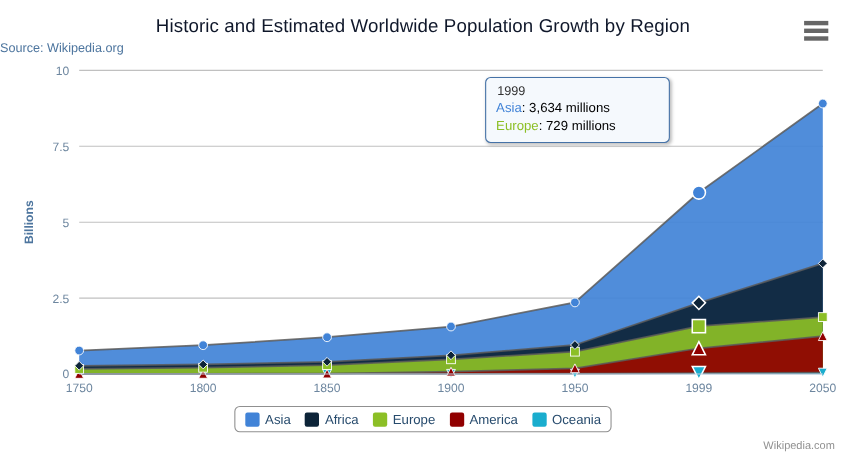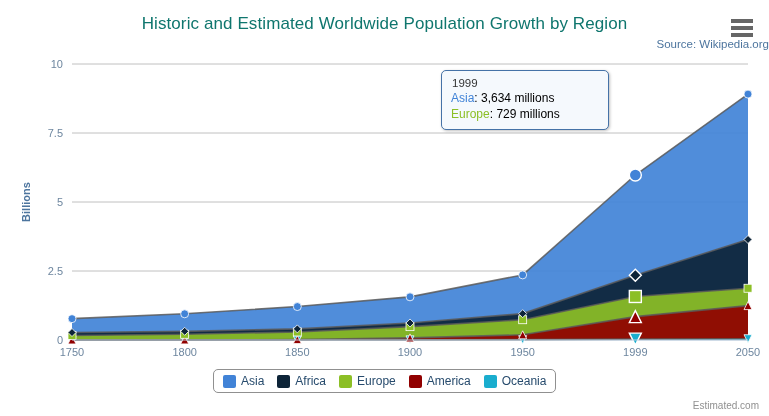--- a/index.html
+++ b/index.html
@@ -15,30 +15,30 @@
     font-family: "Liberation Sans", sans-serif;
     overflow: hidden;
   }
   .chart-title {
     position: absolute;
     left: 0;
     top: 14px;
     width: 769px;
     text-align: center;
     font-size: 17px;
-    color: #0f766e;
+    color: #0f172a;
     font-family: "Liberation Sans", sans-serif;
     letter-spacing: 0.1px;
   }
   .chart-subtitle {
     position: absolute;
     left: 0;
     top: 38px;
-    width: 769px;
-    text-align: right;
+    width: 687px;
+    text-align: left;
     font-size: 11.5px;
     color: #4d759e;
     font-family: "Liberation Sans", sans-serif;
   }
   .menu-button {
     position: absolute;
     right: 14px;
     top: 17px;
     width: 26px;
     height: 22px;
@@ -248,15 +248,15 @@
       <div class="legend-item">
         <span class="legend-swatch" style="background: rgb(145, 0, 0);"></span>
         <span class="legend-label">America</span>
       </div>
       <div class="legend-item">
         <span class="legend-swatch" style="background: rgb(26, 173, 206);"></span>
         <span class="legend-label">Oceania</span>
       </div>
     </div>
 
-  <div class="credits">Estimated.com</div>
+  <div class="credits">Wikipedia.com</div>
 
 </div>
 
 </body></html>

